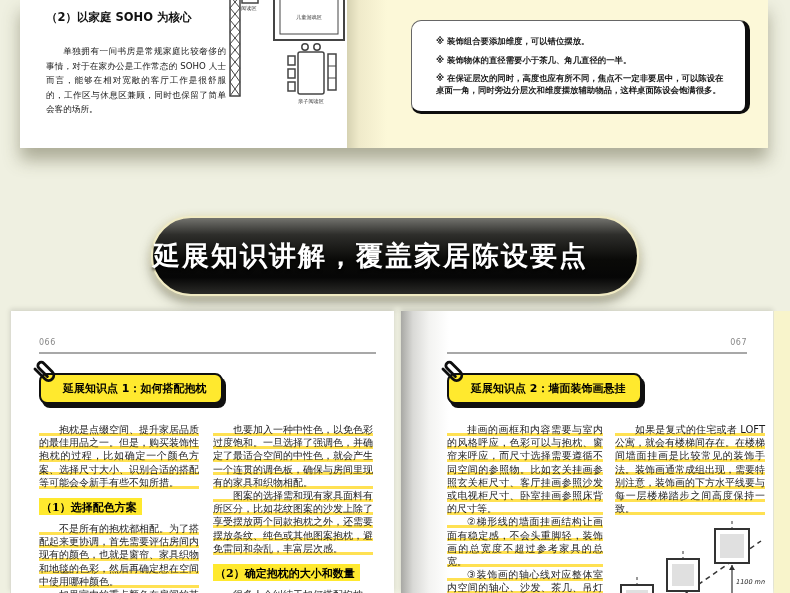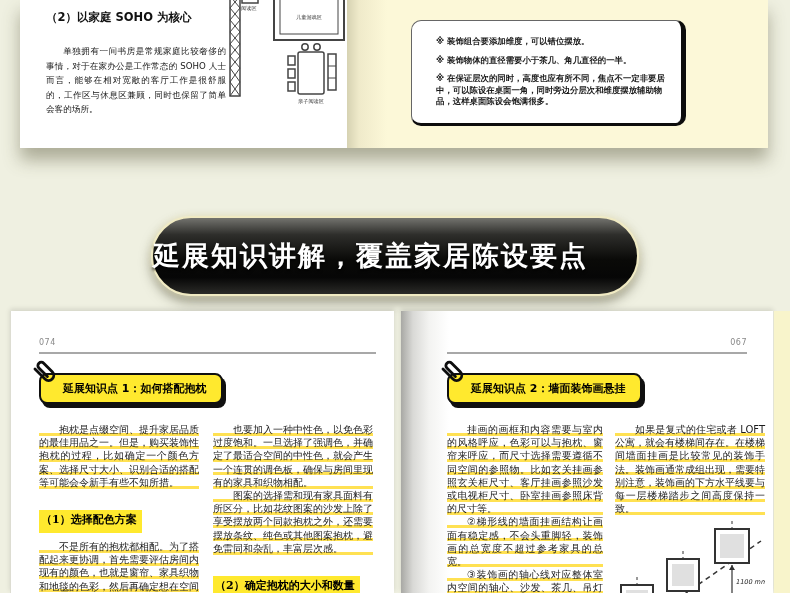--- a/index.html
+++ b/index.html
@@ -15,21 +15,21 @@
   }
   .tp-left { position:relative; width:327px; background:#ffffff; overflow:hidden; }
   .tp-right { position:relative; flex:1; overflow:hidden;
     background:linear-gradient(90deg,#d6d2b2 0,#efeaca 12px,#fcf8d8 40px); }
 
   .soho-head { position:absolute; left:26px; top:10px; font-size:11.5px; font-weight:bold; color:#111; }
   .soho-para { position:absolute; left:26px; top:44px; width:180px;
     font-size:8.6px; line-height:14.6px; color:#1a1a1a; text-indent:2em; text-align:justify; margin:0; }
   .floorplan { position:absolute; left:198px; top:-6px; }
 
-  .tipsbox { position:absolute; left:64px; top:20px; width:275px; box-sizing:border-box;
+  .tipsbox { position:absolute; left:64px; top:20px; width:339px; box-sizing:border-box;
     background:#fff; border:1px solid #666; border-right:5px solid #0d0d0d; border-bottom:3px solid #0d0d0d;
     border-radius:10px; padding:15px 14px 8px 24px; }
   .tips { margin:0; padding:0; list-style:none; }
   .tips li { font-size:8.4px; line-height:11.5px; font-weight:bold; color:#1a1a1a; margin:0 0 7px; }
 
   
   .banner { position:absolute; left:151px; top:216px; width:488px; height:80px; box-sizing:border-box;
     border-radius:44px; border:2px solid #f0eac2;
     background:linear-gradient(180deg,#73736e 0%,#2e2e2b 22%,#0a0a08 55%,#060606 78%,#2b2b28 100%);
     box-shadow:0 0 6px rgba(240,234,194,.85), 0 6px 12px rgba(60,58,35,.5);
@@ -51,21 +51,21 @@
 
   .badge { position:absolute; background:#ffe92e; border:2px solid #101010; border-radius:8px;
     box-shadow:3px 4px 0 #101010; padding:6px 15px 6px 22px;
     font-size:11px; font-weight:bold; color:#000; white-space:nowrap; }
   .clip { position:absolute; left:-12px; top:-17px; width:34px; height:34px; }
 
   .col { position:absolute; top:112px; }
   .col p { margin:0; font-size:10px; line-height:13.2px; color:#1c1c1c; text-indent:2em; text-align:justify; }
   .hl { background-image:repeating-linear-gradient(180deg,
         rgba(0,0,0,0) 0 9.8px, #ffe152 9.8px 12.8px, rgba(0,0,0,0) 12.8px 13.2px); }
-  .colhead { display:table; margin:21px 0 7px; background:#ffe92e; padding:2px 5px 6px 2px;
+  .colhead { display:table; margin:9px 0 7px; background:#ffe92e; padding:2px 5px 0 2px;
     font-family:"DejaVu Serif", serif; font-size:11px; font-weight:bold; color:#000; white-space:nowrap; }
 
   .stairs { display:block; margin-top:6px; }
   svg text { font-family:"DejaVu Sans", sans-serif; }
 </style>
 </head>
 <body>
 
 <div class="stage">
 
@@ -106,21 +106,21 @@
         </ul>
       </div>
     </div>
   </div>
 
   <div class="banner">
     <span class="banner-text">延展知识讲解，覆盖家居陈设要点</span>
   </div>
 
   <div class="bp-left">
-    <div class="pagenum" style="left:28px; top:27px;">074</div>
+    <div class="pagenum" style="left:28px; top:27px;">066</div>
     <div class="ruleline" style="left:28px; top:41px; width:337px;"></div>
 
     <div class="badge" style="left:28px; top:62px;">
       <svg class="clip" viewBox="0 0 24 24">
         <path d="M9.5 3.5 v10 a3.6 3.6 0 0 0 7.2 0 V5 a2.4 2.4 0 0 0 -4.8 0 v8.5" fill="none" stroke="#0d0d0d" stroke-width="2" stroke-linecap="round" transform="rotate(-45 12 12)"></path>
       </svg>
       <span>延展知识点 1：如何搭配抱枕</span>
     </div>
 
     <div class="col" style="left:28px; width:160px;">

